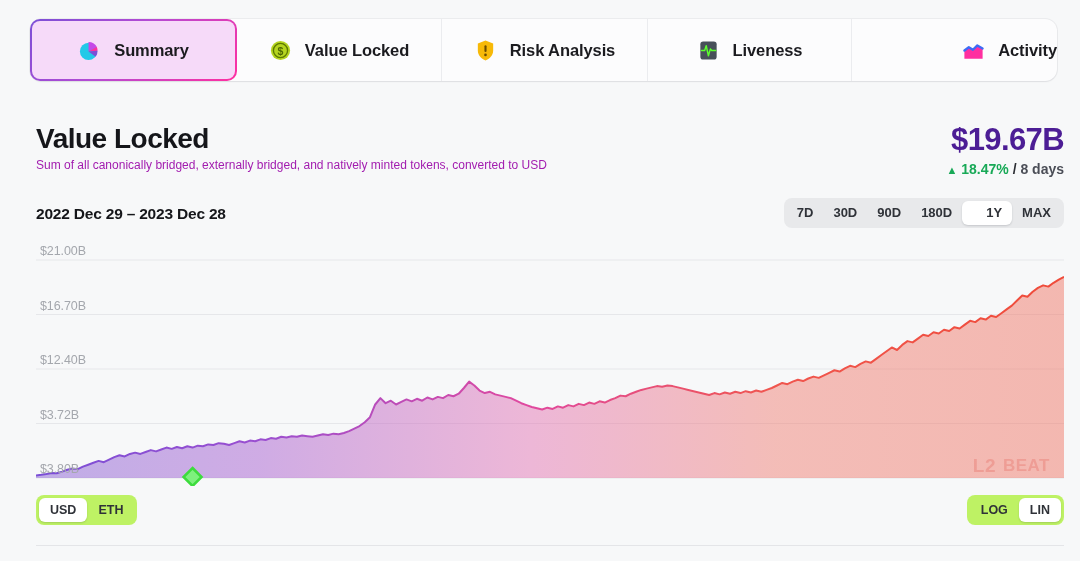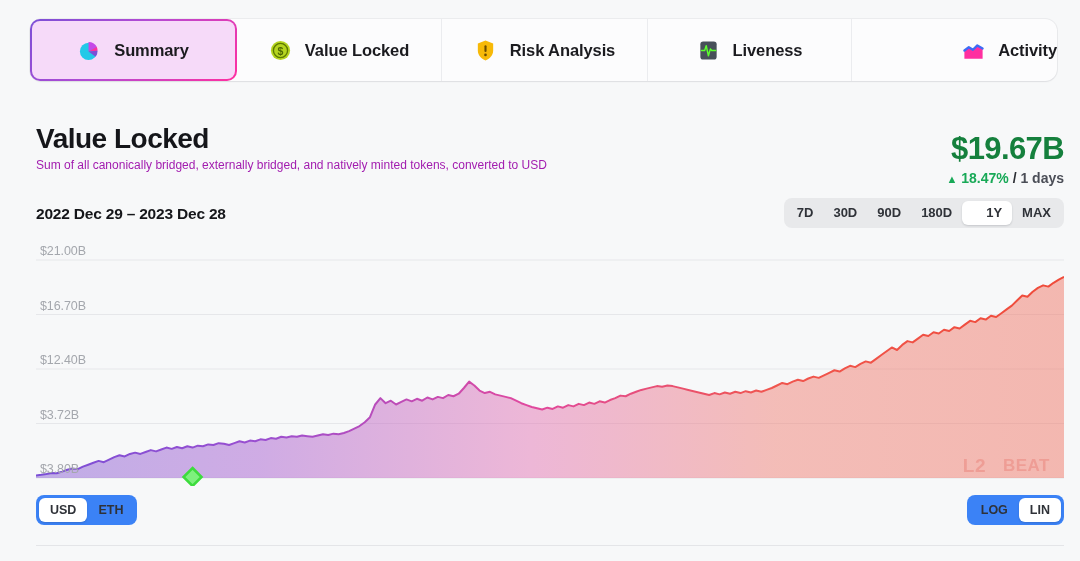--- a/index.html
+++ b/index.html
@@ -58,22 +58,22 @@
     letter-spacing: -0.5px; line-height: 34px;
   }
   .hdr-sub {
     margin-top: 0;
     font-size: 12px; color: #a21caf; line-height: 19px;
   }
   .hdr-right {
     position: absolute; right: 0; top: 0; text-align: right;
   }
   .hdr-value {
-    font-size: 31px; font-weight: 700; color: #15803d;
-    letter-spacing: -0.6px; line-height: 36px; margin-top: 9px;
+    font-size: 31px; font-weight: 700; color: #4c1d95;
+    letter-spacing: -0.6px; line-height: 36px;
   }
   .hdr-change {
     margin-top: 3px; font-size: 14px; font-weight: 700; color: #4b4e57;
     white-space: nowrap;
   }
   .up-arrow { color: #18a957; font-size: 11px; }
   .pct { color: #18a957; }
   .sep { color: #2b2d33; font-weight:700; }
 
   
@@ -106,31 +106,31 @@
   }
   .chart-svg { display: block; width: 1028px; height: 248px; }
   .ylabel {
     position: absolute; left: 4px;
     font-size: 12.5px; color: #a4a7ad; letter-spacing: -0.1px;
   }
   .watermark {
     position: absolute; right: 14px; bottom: 9px;
     font-size: 17px; font-weight: 800; letter-spacing: 0.5px;
     color: rgba(232,118,110,.42);
-    display: flex; align-items: center; gap: 17px;
+    display: flex; align-items: center; gap: 7px;
   }
   .wm-l { font-size: 19px; }
 
   
   .footer {
     position: absolute; left: 36px; top: 495px; width: 1028px; height: 30px;
   }
   .seg-sm {
     display: inline-flex; align-items: center;
-    background: #3b82f6; border-radius: 8px; padding: 3px; height: 30px;
+    background: #bef264; border-radius: 8px; padding: 3px; height: 30px;
   }
   .seg-sm .seg { font-size: 12.5px; padding: 0 11px; }
   .footer-right { position: absolute; right: 0; top: 0; }
 
   .divider {
     position: absolute; left: 36px; top: 545px; width: 1028px; height: 1px;
     background: #e4e5e8;
   }
 </style>
 </head>
@@ -180,21 +180,21 @@
 
 <div class="hdr">
   <div class="hdr-title">Value Locked</div>
   <div class="hdr-sub">Sum of all canonically bridged, externally bridged, and natively minted tokens, converted to USD</div>
   <div class="hdr-right">
     <div class="hdr-value">$19.67B</div>
     <div class="hdr-change">
       <span class="up-arrow">▲</span>
       <span class="pct">18.47%</span>
       <span class="sep">/</span>
-      <span>1 days</span>
+      <span>8 days</span>
     </div>
   </div>
 </div>
 
 <div class="rangerow">
   <div class="daterange">2022 Dec 29 – 2023 Dec 28</div>
   <div class="segmented" id="range-seg">
       <div class="seg">7D</div>
       <div class="seg">30D</div>
       <div class="seg">90D</div>

